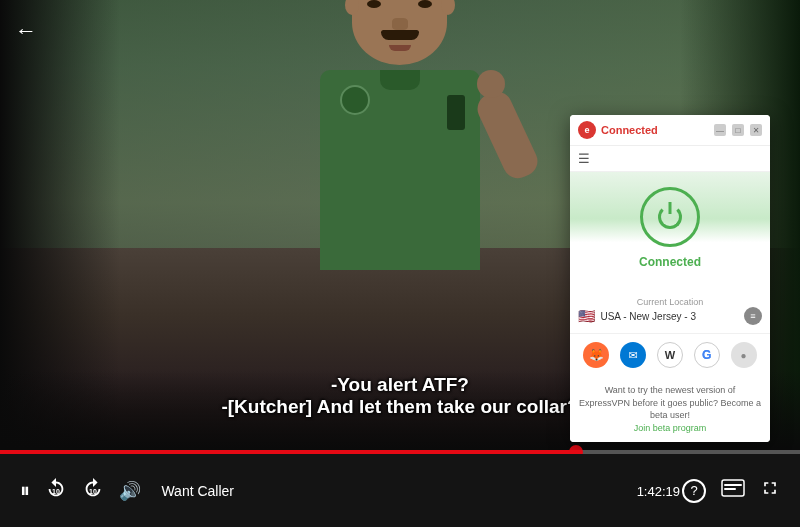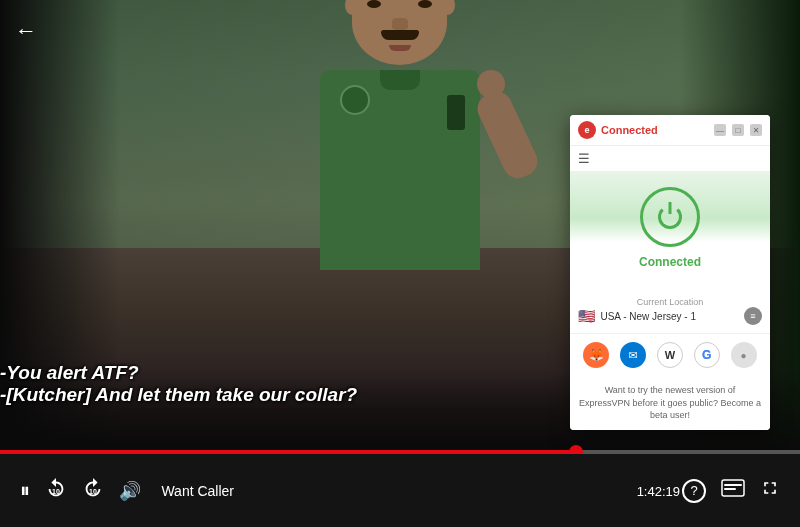--- a/index.html
+++ b/index.html
@@ -344,25 +344,24 @@
 
     
     #progress-wrapper {
       position: relative;
       height: 4px;
       background: #555;
     }
 
     .subtitle-overlay {
       position: absolute;
-      bottom: 44px;
+      bottom: 32px;
       left: 0;
       right: 0;
-      text-align: left;
-      font-style: italic;
+      text-align: center;
     }
 
     .subtitle-line1 {
       color: #fff;
       font-size: 19px;
       font-weight: bold;
       text-shadow: 1px 1px 3px #000, -1px -1px 3px #000;
     }
 
     .subtitle-line2 {
@@ -463,21 +462,21 @@
           <div class="power-line"></div>
         </div>
       </div>
       <div class="vpn-connected-text">Connected</div>
     </div>
 
     <div class="vpn-location-section">
       <div class="vpn-location-label">Current Location</div>
       <div class="vpn-location-row">
         <span class="vpn-flag">🇺🇸</span>
-        <span class="vpn-location-name">USA - New Jersey - 1</span>
+        <span class="vpn-location-name">USA - New Jersey - 3</span>
         <div class="vpn-change-btn">
           <span style="color:#fff;font-size:9px;">≡</span>
         </div>
       </div>
     </div>
 
     <div class="vpn-shortcuts">
       <div class="vpn-shortcut shortcut-firefox">
         <span style="font-size:12px;">🦊</span>
       </div>
@@ -490,20 +489,21 @@
       <div class="vpn-shortcut shortcut-google">
         <span class="google-g">G</span>
       </div>
       <div class="vpn-shortcut shortcut-extra">
         <span style="font-size:10px;color:#888;">●</span>
       </div>
     </div>
 
     <div class="vpn-promo">
       <span>Want to try the newest version of ExpressVPN before it goes public? Become a beta user!</span>
+      <a class="vpn-promo-link">Join beta program</a>
     </div>
   </div>
 </div>
 
 <div id="progress-wrapper" style="position:relative;height:4px;background:#555;cursor:pointer;">
   <div class="progress-fill" style="width:72%;height:100%;background:#e50914;position:relative;">
     <div class="progress-dot"></div>
   </div>
 </div>
 

